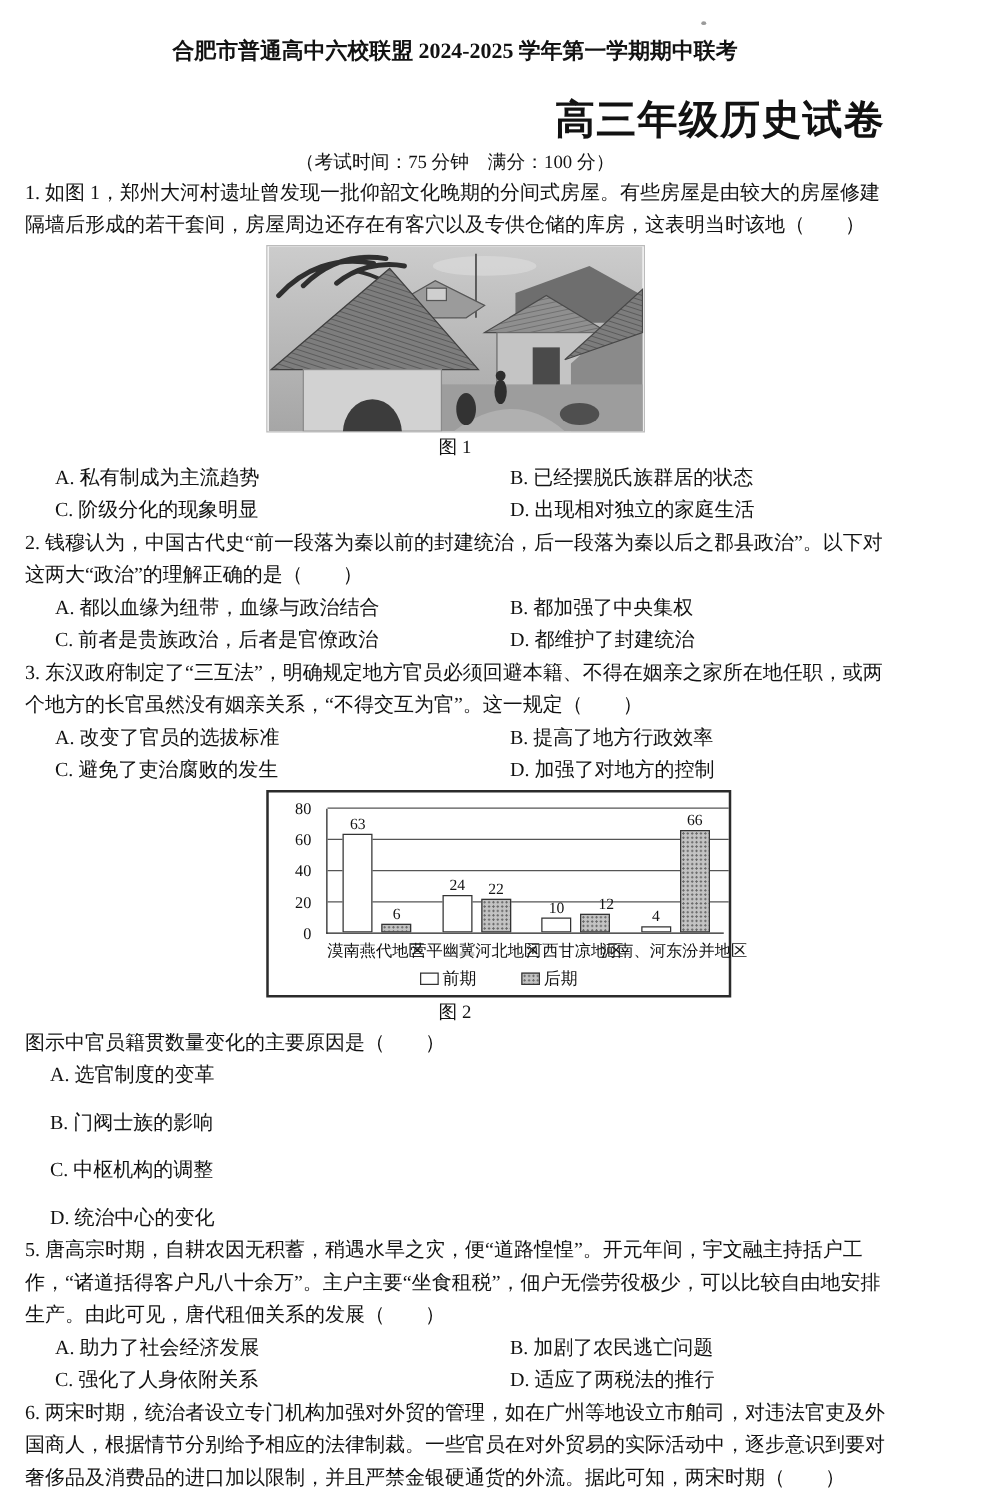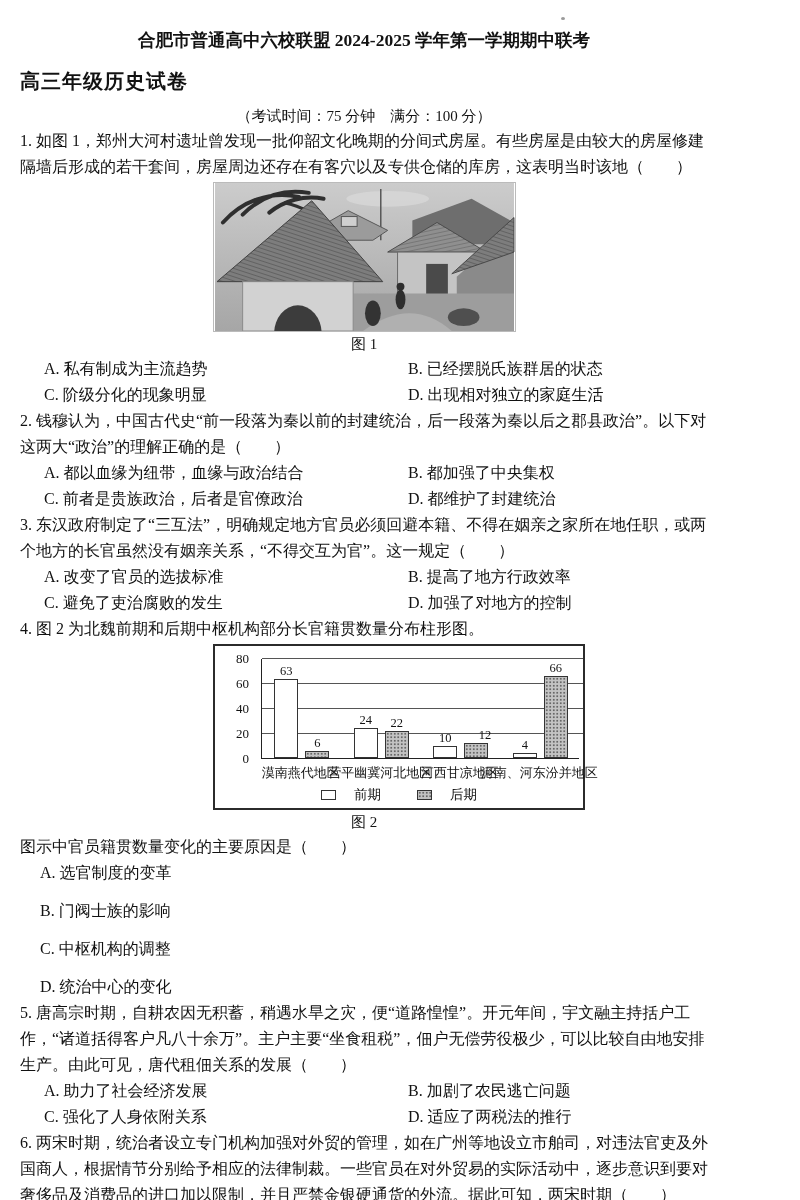--- a/index.html
+++ b/index.html
@@ -5,21 +5,21 @@
   * { margin:0; padding:0; box-sizing:border-box; }
   html,body { background:#ffffff; }
   .page {
     position:relative; width:728px; height:1200px; overflow:hidden;
     padding:16px 20px 0 20px; background:#fff; color:#121212;
     font-family:"Liberation Serif","DejaVu Serif",serif;
     font-size:16px; line-height:26px;
   }
   .speck { position:absolute; left:561px; top:17px; width:4px; height:3px; background:#9a9a9a; border-radius:50%; }
   .header-line1 { text-align:center; font-weight:bold; font-size:17.5px; line-height:24px; margin-top:12px; }
-  .paper-title  { text-align:left; font-weight:bold; font-size:20px; line-height:36px; margin-top:11px; letter-spacing:1px; }
+  .paper-title  { text-align:right; font-weight:bold; font-size:32px; line-height:36px; margin-top:25px; letter-spacing:1px; }
   .exam-info    { text-align:center; font-size:15px; line-height:24px; margin-top:5px; }
   .staff-info   { text-align:center; font-size:15px; line-height:24px; }
   .section-heading { font-weight:bold; font-size:16.5px; line-height:26px; margin-top:3px; }
   .q-stem { }
   .q-intro { }
   .figure1-wrap { width:303px; margin:2px auto 0 auto; text-align:center; }
   .figure1-wrap svg { display:block; border:1px solid #bbb; }
   .fig-caption { text-align:center; font-size:15px; line-height:24px; }
   .options-2col { display:grid; grid-template-columns:364px 1fr; padding-left:24px; }
   .options-2col .opt { line-height:26px; }
@@ -35,21 +35,21 @@
   .ytick { position:absolute; right:6px; font-size:13px; line-height:16px; }
   .bar { position:absolute; bottom:0; border:1.2px solid #333; }
   .bar-early { background:#ffffff; }
   .bar-late  { background-color:#c3c3c3;
                background-image:radial-gradient(#676767 0.9px, transparent 1px);
                background-size:3.5px 3.5px; }
   .bar-val { position:absolute; transform:translateX(-50%); font-size:12.5px; line-height:14px; }
   .xlabels { position:absolute; left:46px; top:117px; width:318px; height:22px; }
   .xlabel { position:absolute; transform:translateX(-50%); white-space:nowrap; font-size:13px; line-height:20px; }
   .chart-legend { position:absolute; left:0; right:0; top:139px; display:flex; justify-content:center; gap:36px; font-size:13.5px; }
-  .legend-item { display:flex; align-items:center; gap:18px; line-height:20px; }
+  .legend-item { display:flex; align-items:center; gap:3px; line-height:20px; }
   .swatch { display:inline-block; width:15px; height:10px; border:1.2px solid #333; }
   .footer { text-align:center; font-size:10px; line-height:24px; margin-top:8px; }
 </style>
 </head>
 <body>
 
 <div class="page">
   <div class="speck"></div>
 
   <div class="header-line1">合肥市普通高中六校联盟 2024-2025 学年第一学期期中联考</div>
@@ -122,21 +122,20 @@
     <div class="q-stem">3. 东汉政府制定了“三互法”，明确规定地方官员必须回避本籍、不得在姻亲之家所在地任职，或两个地方的长官虽然没有姻亲关系，“不得交互为官”。这一规定（　　）</div>
     <div class="options-2col">
       <div class="opt">A. 改变了官员的选拔标准</div>
       <div class="opt">B. 提高了地方行政效率</div>
       <div class="opt">C. 避免了吏治腐败的发生</div>
       <div class="opt">D. 加强了对地方的控制</div>
     </div>
   </div>
 
   <div>
-    <div class="q-intro">4. 图 2 为北魏前期和后期中枢机构部分长官籍贯数量分布柱形图。</div>
     <div class="chart-outer">
       <div class="chart-box">
         <div class="yticks" id="chart-yticks">
             <div class="ytick" style="bottom: -8px;">0</div>
             <div class="ytick" style="bottom: 17px;">20</div>
             <div class="ytick" style="bottom: 42px;">40</div>
             <div class="ytick" style="bottom: 67px;">60</div>
             <div class="ytick" style="bottom: 92px;">80</div>
           </div>
         <div class="plot" id="chart-plot">

